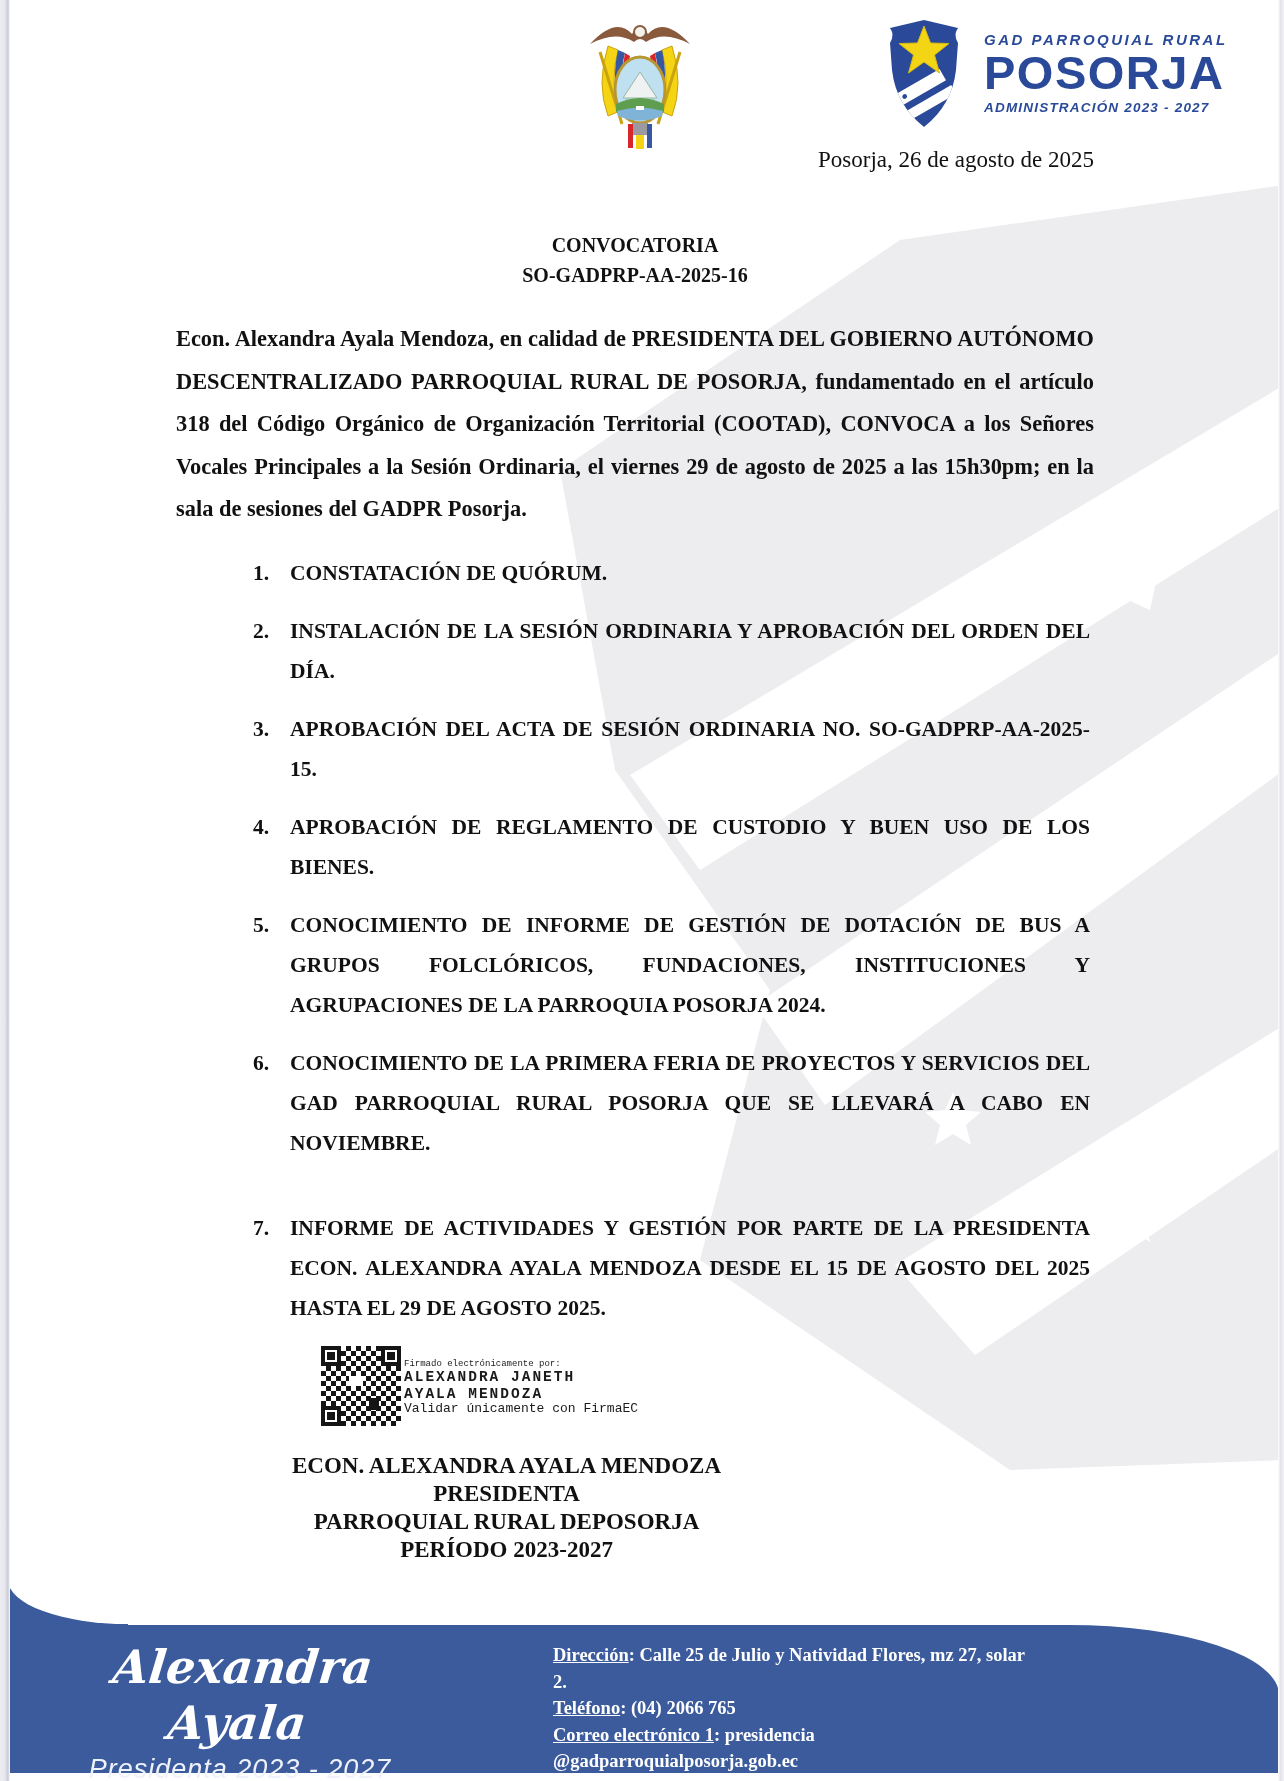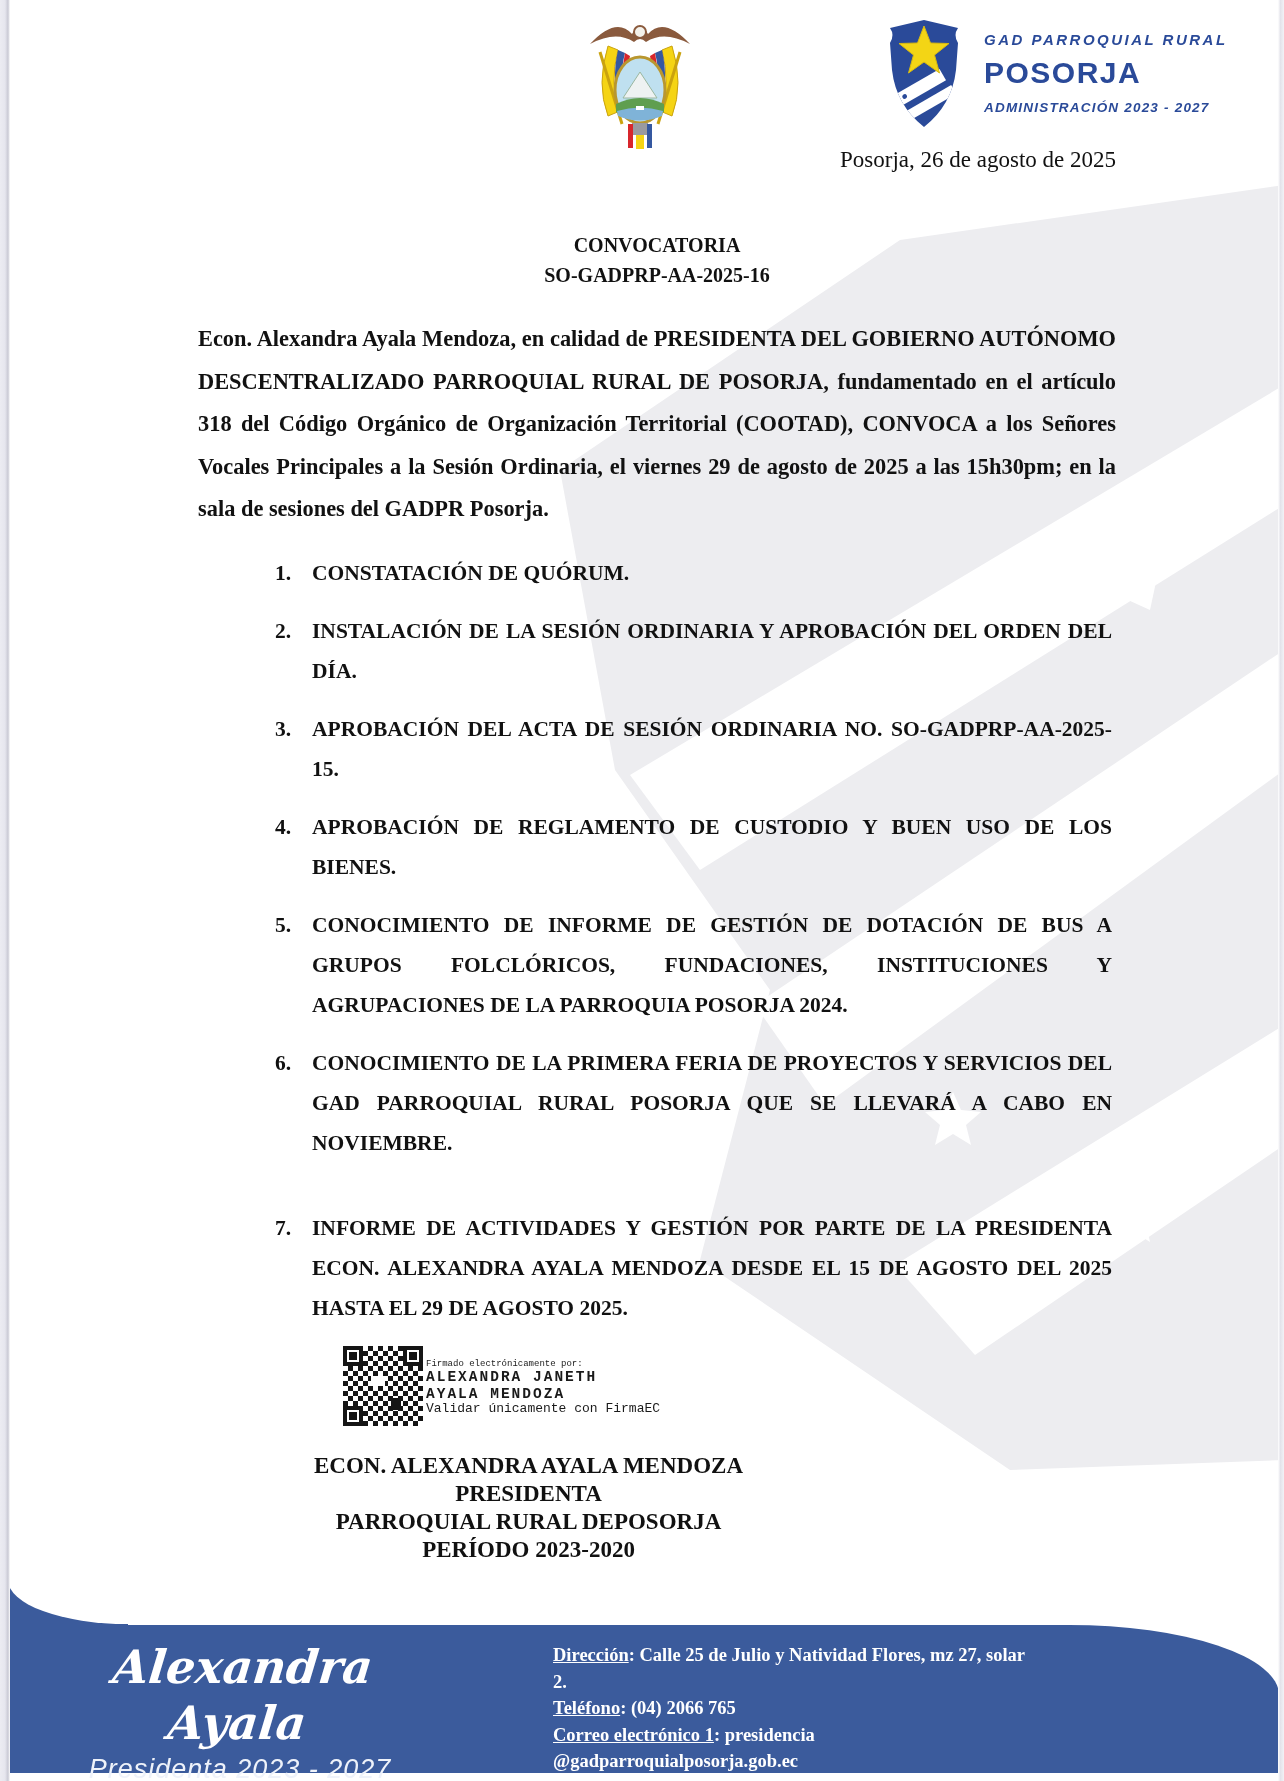--- a/index.html
+++ b/index.html
@@ -6,21 +6,21 @@
   .page{position:relative;width:1284px;height:1781px;background:#ffffff;overflow:hidden;
         font-family:"Liberation Serif",serif;color:#111;}
   
   .edge-left{position:absolute;left:0;top:0;bottom:0;width:10px;z-index:6;
     background:linear-gradient(to right,#ececf2 0,#e6e6ee 5px,#c9c9d4 8px,#ffffff 10px);}
   .edge-right{position:absolute;right:0;top:0;bottom:0;width:6px;z-index:6;
     background:linear-gradient(to left,#f2f2f6,#e3e3ea 60%,#ffffff);}
   
   .watermark{position:absolute;inset:0;z-index:0;}
   
-  .content{position:absolute;left:198px;top:146px;width:918px;z-index:2;}
+  .content{position:absolute;left:176px;top:146px;width:918px;z-index:2;}
   .date-line{text-align:right;font-size:23px;line-height:28px;margin:0 0 56px 0;}
   .title{ text-align:center;font-weight:bold;font-size:20px;line-height:30px;}
   .para{margin-top:28px;font-size:22.4px;line-height:42.5px;text-align:justify;font-weight:bold;}
   .agenda-head{margin:24px 0 0 74px;font-weight:bold;font-size:24px;line-height:30px;}
   ol.agenda{list-style:none;counter-reset:it;margin:17px 4px 0 0;padding:0 0 0 114px;}
   ol.agenda li{counter-increment:it;position:relative;font-weight:bold;font-size:21.5px;
     line-height:40px;text-align:justify;margin-bottom:18px;}
   ol.agenda li::before{content:counter(it) ".";position:absolute;left:-37px;top:0;font-weight:bold;}
   ol.agenda li.gap-before{margin-top:45px;}
   
@@ -50,21 +50,21 @@
   .role{font-family:"Liberation Sans",sans-serif;font-style:italic;font-size:27px;line-height:32px;
     color:#eef2fa;letter-spacing:1px;margin-top:2px;}
   .footer-right{position:absolute;left:545px;top:17px;width:478px;color:#ffffff;
     font-family:"Liberation Serif",serif;font-weight:bold;font-size:18.5px;line-height:26.5px;}
   .footer-right .lbl{text-decoration:underline;}
   
   .arms{position:absolute;left:578px;top:12px;z-index:2;}
   .logo{position:absolute;left:880px;top:14px;z-index:2;display:flex;}
   .logo-text{margin-left:16px;color:#2a4a99;font-family:"Liberation Sans",sans-serif;}
   .logo-small{font-size:15px;font-weight:bold;font-style:italic;letter-spacing:2.5px;margin-top:17px;}
-  .logo-big{font-size:30px;font-weight:bold;letter-spacing:1.5px;line-height:48px;margin-top:1px;}
+  .logo-big{font-size:47px;font-weight:bold;letter-spacing:1.5px;line-height:48px;margin-top:1px;}
   .logo-admin{font-size:13.5px;font-weight:bold;font-style:italic;letter-spacing:1.2px;margin-top:3px;}
 </style>
 </head>
 <body>
 
 <div class="page">
 
   <svg class="watermark" width="1284" height="1781" viewBox="0 0 1284 1781" xmlns="http://www.w3.org/2000/svg">
     <g fill="#ededf0">
       <polygon points="560,470 900,240 1284,185 1284,1460 1010,1470 700,1260 770,990 615,770"></polygon>
@@ -163,21 +163,21 @@
         <div class="c1">Firmado electrónicamente por:</div>
         <div class="c2">ALEXANDRA JANETH</div>
         <div class="c2">AYALA MENDOZA</div>
         <div class="c3">Validar únicamente con FirmaEC</div>
       </div>
     </div>
 
     <div class="sig-block">
       <div>ECON. ALEXANDRA AYALA MENDOZA PRESIDENTA</div>
       <div>PARROQUIAL RURAL DEPOSORJA</div>
-      <div>PERÍODO 2023-2020</div>
+      <div>PERÍODO 2023-2027</div>
     </div>
   </div>
 
   <div class="footer-wedge"></div>
   <div class="footer-wedge-cut"></div>
   <div class="footer-band">
     <div class="footer-left">
       <div class="script-name">Alexandra Ayala</div>
       <div class="role">Presidenta 2023 - 2027</div>
 

